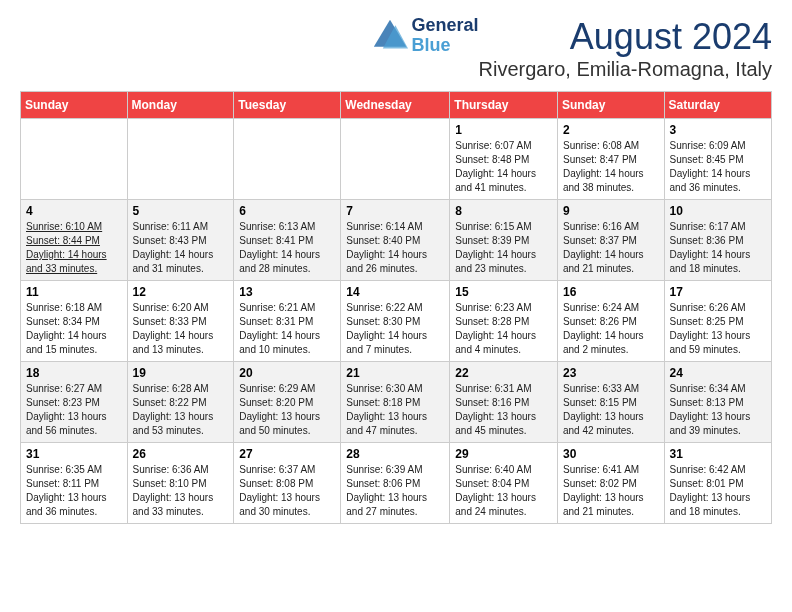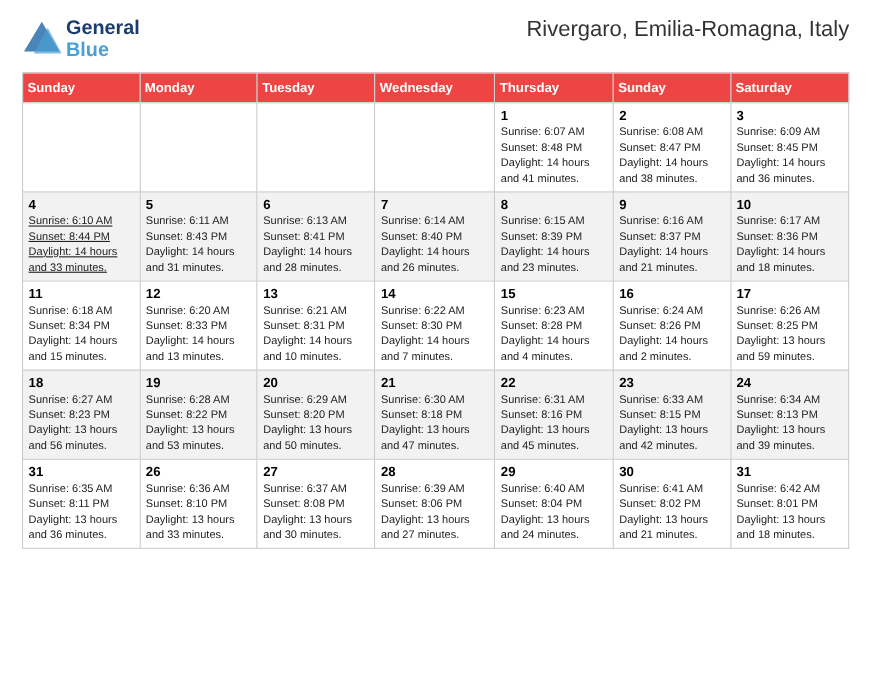--- a/index.html
+++ b/index.html
@@ -9,24 +9,23 @@
       width: 792px;
       min-height: 612px;
       overflow: hidden;
     }
     .page {
       width: 792px;
       padding: 16px 20px 10px 20px;
     }
     .header-row {
       display: flex;
-      justify-content: space-between;
+      justify-content: flex-end;
       align-items: flex-start;
       margin-bottom: 10px;
-      gap: 37px;
     }
     .logo {
       display: flex;
       align-items: center;
       gap: 4px;
     }
     .logo-text {
       font-size: 18px;
       font-weight: bold;
       color: #1a3c6e;
@@ -100,20 +99,21 @@
       <svg class="logo-icon" viewBox="0 0 40 40">
         <polygon points="20,2 38,32 2,32" fill="#2a6fad" opacity="0.85"></polygon>
         <polygon points="26,8 40,34 12,34" fill="#4a9fd4" opacity="0.7"></polygon>
       </svg>
       <div class="logo-text">
         <div>General</div>
         <div><span>Blue</span></div>
       </div>
     </div>
     <div class="title-block">
+      <div class="main-title">August 2024</div>
       <div class="sub-title">Rivergaro, Emilia-Romagna, Italy</div>
     </div>
   </div>
 
   <table class="calendar">
     <thead>
       <tr>
       <th>Sunday</th>
           <th>Monday</th>
           <th>Tuesday</th>

